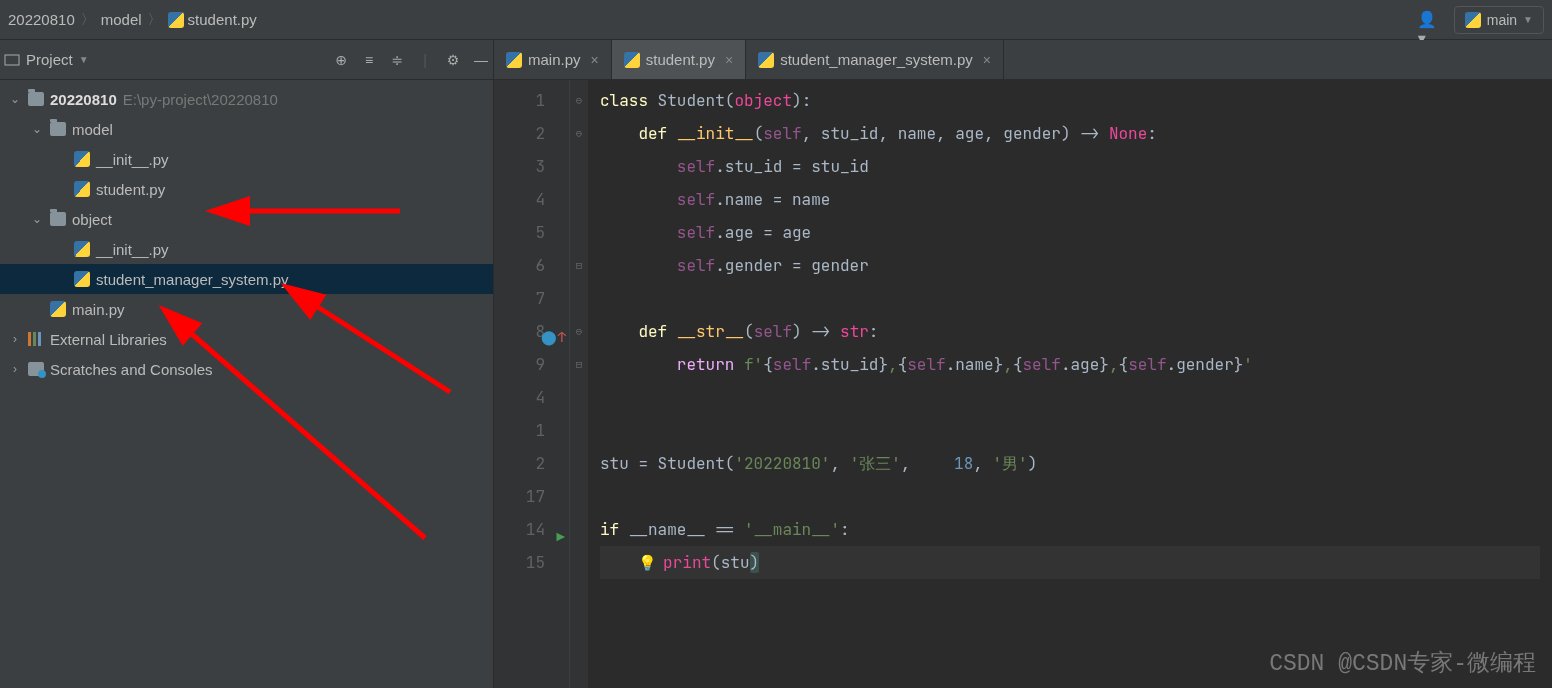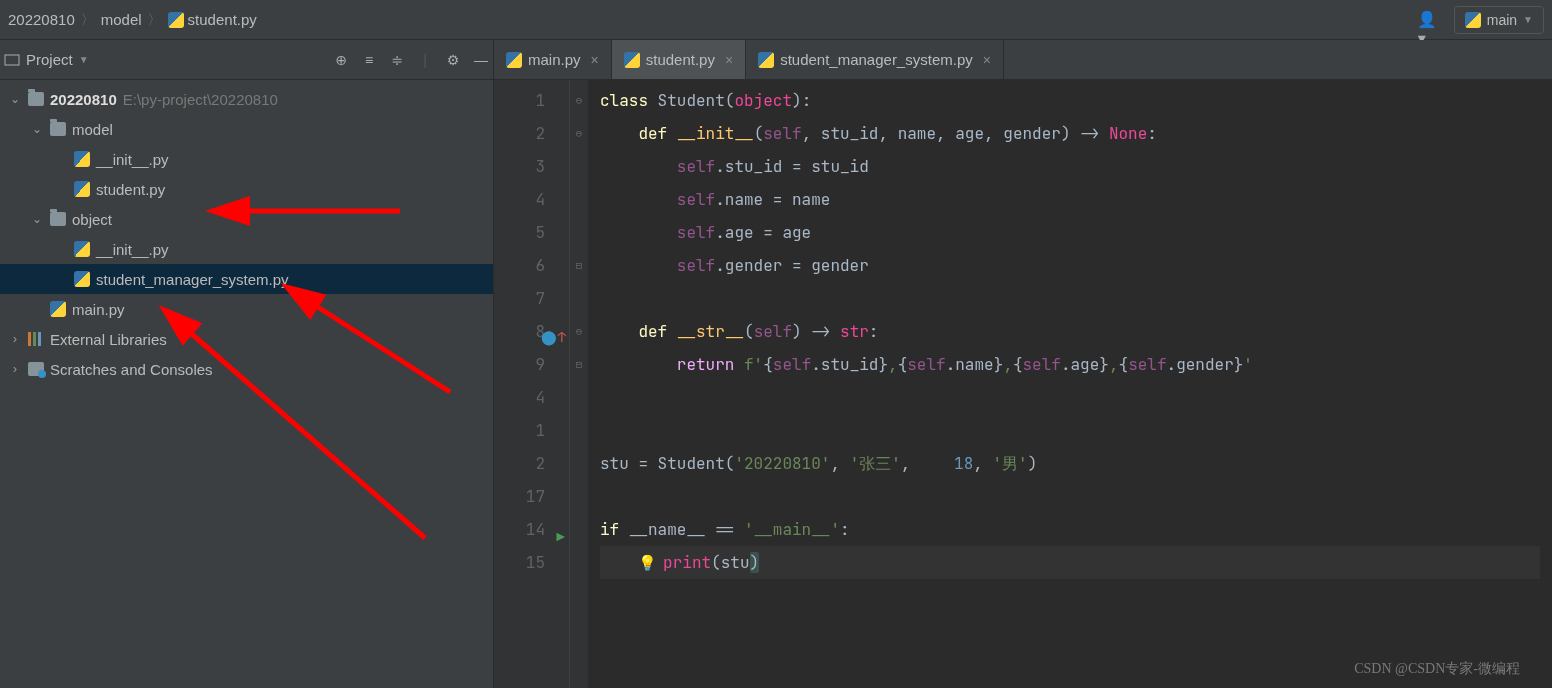--- a/index.html
+++ b/index.html
@@ -107,22 +107,22 @@
 .code .line { height:33px; }
 .kw{color:#fef9c3;} .fn{color:#ffc66d;} .bi{color:#ec4899;} .self{color:#94558d;}
 .str{color:#6a8759;} .num{color:#6897bb;margin-left:34px;} .par{color:#a9b7c6;} .txt{color:#a9b7c6;}
 .op{color:#a9b7c6;} .ret{color:#f0abfc;}
 .bulb{color:#f0a732; font-size:15px; margin-right:6px;}
 .caret-bg{background:rgba(255,255,255,0.04);}
 .hl-paren{background:#3b514d; border-radius:2px;}
 
 
 .watermark {
-  position:absolute; right:32px; bottom:10px; color:#999; font-size:14px;
-  font-family:Liberation Serif, serif; opacity:.7;
+  position:absolute; right:16px; bottom:10px; color:#999; font-size:23px;
+  font-family:Liberation Mono, monospace; opacity:.7;
 }
 </style>
 </head>
 <body>
 
 <div class="topbar">
   <div class="breadcrumbs">
     <span class="breadcrumb-item">20220810</span>
     <span class="breadcrumb-sep">〉</span>
     <span class="breadcrumb-item">model</span>

